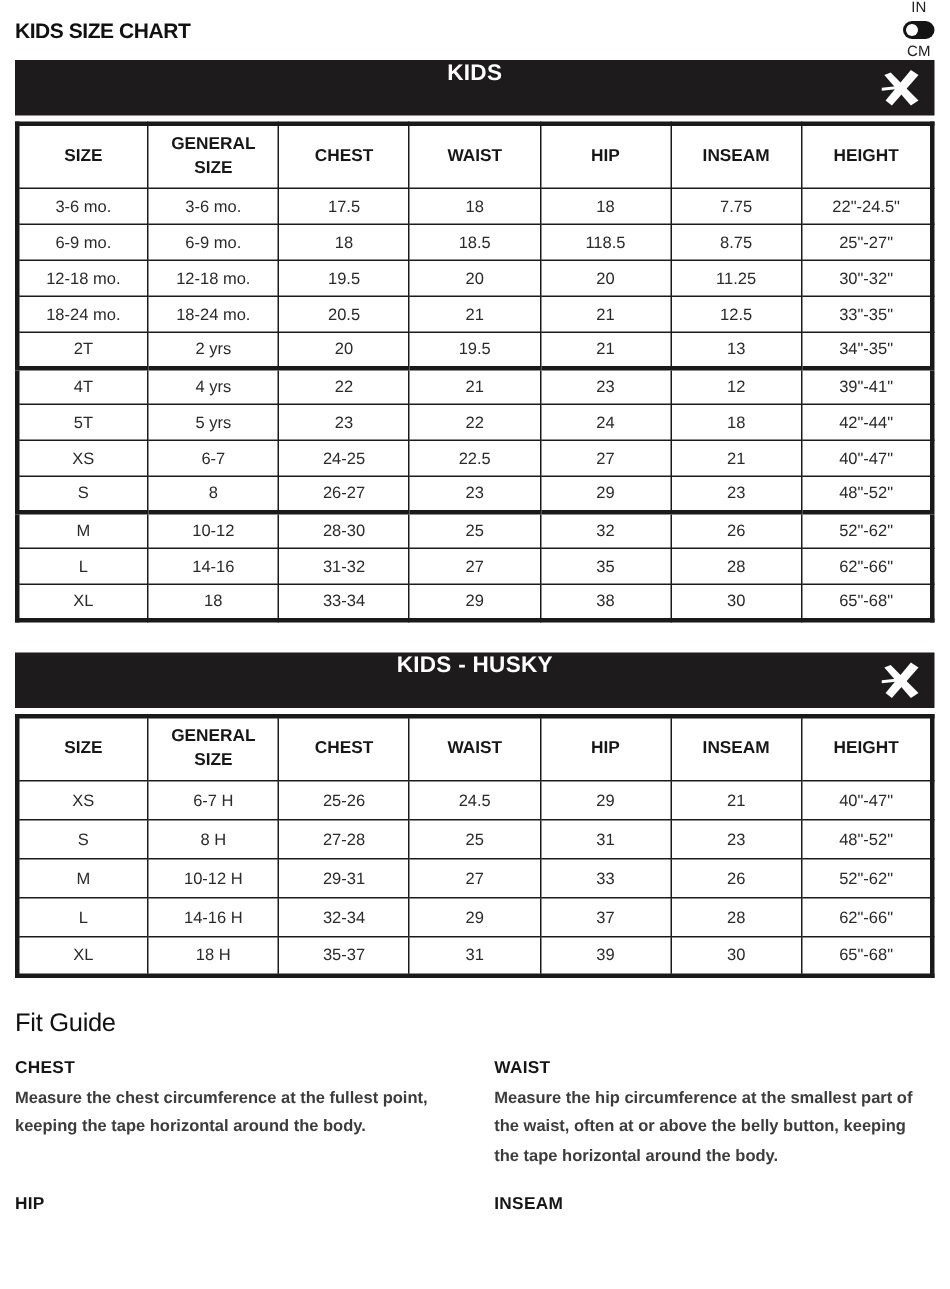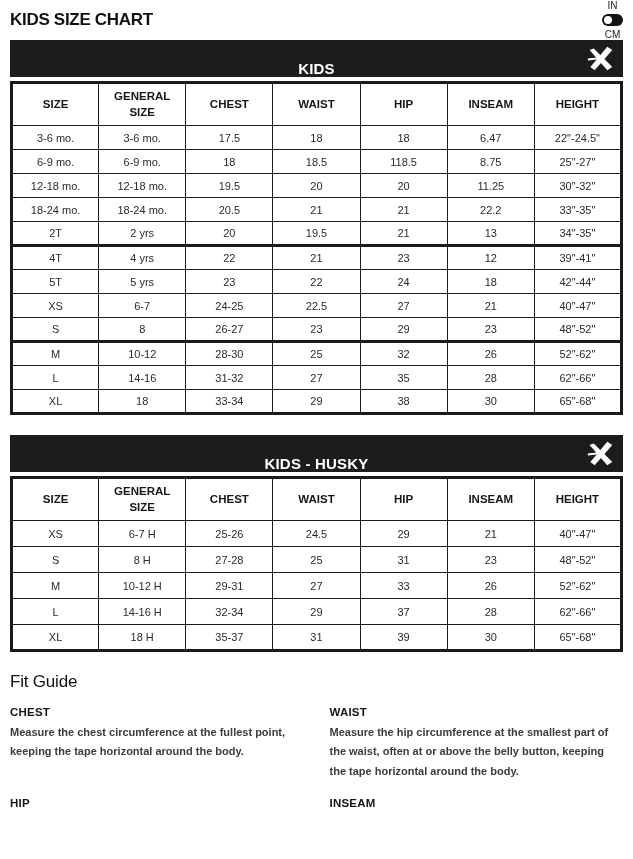--- a/index.html
+++ b/index.html
@@ -9,36 +9,36 @@
     font-family: "Liberation Sans", sans-serif;
     color: #212121;
   }
   .page { padding: 7px 10px 0 10px; }
 
   
   .topbar {
     display: flex; justify-content: space-between; align-items: center;
     height: 26px; margin-bottom: 7px;
   }
-  .page-title { font-size: 17px; font-weight: 700; letter-spacing: -0.3px; color: #111; }
+  .page-title { font-size: 14px; font-weight: 700; letter-spacing: -0.3px; color: #111; }
   .unit-toggle { display: flex; align-items: center; gap: 3px; font-size: 10px; color: #222; flex-direction: column; }
   .switch {
     width: 21px; height: 12px; background: #141414; border-radius: 7px;
     position: relative; display: inline-block; cursor: pointer;
   }
   .knob {
     position: absolute; top: 2px; left: 2px; width: 8px; height: 8px;
     border-radius: 50%; background: #ffffff;
   }
 
   
   .chart { margin-bottom: 20px; }
   .chart-bar {
     position: relative; background: #1d1b1b; height: 37px;
-    display: flex; align-items: flex-end; justify-content: center;
+    display: flex; align-items: flex-start; justify-content: center;
     margin-bottom: 4px;
   }
   .chart-title { color: #fff; font-weight: 700; font-size: 15px; letter-spacing: 0.2px; }
   .brand-logo { position: absolute; right: 9px; top: 5px; width: 27px; height: 27px; }
 
   table.size-table {
     width: 100%; border-collapse: collapse; table-layout: fixed;
     border: 3px solid #1a1a1a;
   }
   .size-table th, .size-table td {
@@ -100,21 +100,21 @@
             <th>HEIGHT</th>
           </tr>
         </thead>
       <tbody>
           <tr>
             <td>3-6 mo.</td>
             <td>3-6 mo.</td>
             <td>17.5</td>
             <td>18</td>
             <td>18</td>
-            <td>6.47</td>
+            <td>7.75</td>
             <td>22"-24.5"</td>
           </tr>
           <tr>
             <td>6-9 mo.</td>
             <td>6-9 mo.</td>
             <td>18</td>
             <td>18.5</td>
             <td>118.5</td>
             <td>8.75</td>
             <td>25"-27"</td>
@@ -127,21 +127,21 @@
             <td>20</td>
             <td>11.25</td>
             <td>30"-32"</td>
           </tr>
           <tr>
             <td>18-24 mo.</td>
             <td>18-24 mo.</td>
             <td>20.5</td>
             <td>21</td>
             <td>21</td>
-            <td>22.2</td>
+            <td>12.5</td>
             <td>33"-35"</td>
           </tr>
           <tr>
             <td>2T</td>
             <td>2 yrs</td>
             <td>20</td>
             <td>19.5</td>
             <td>21</td>
             <td>13</td>
             <td>34"-35"</td>

